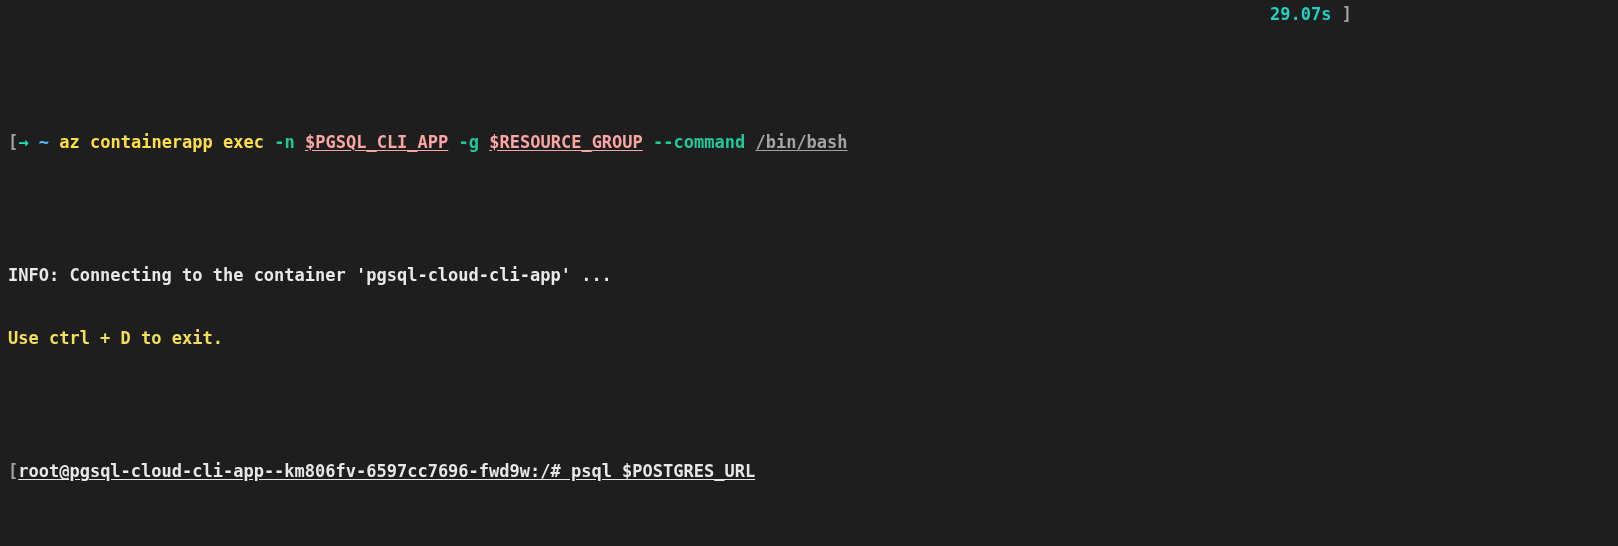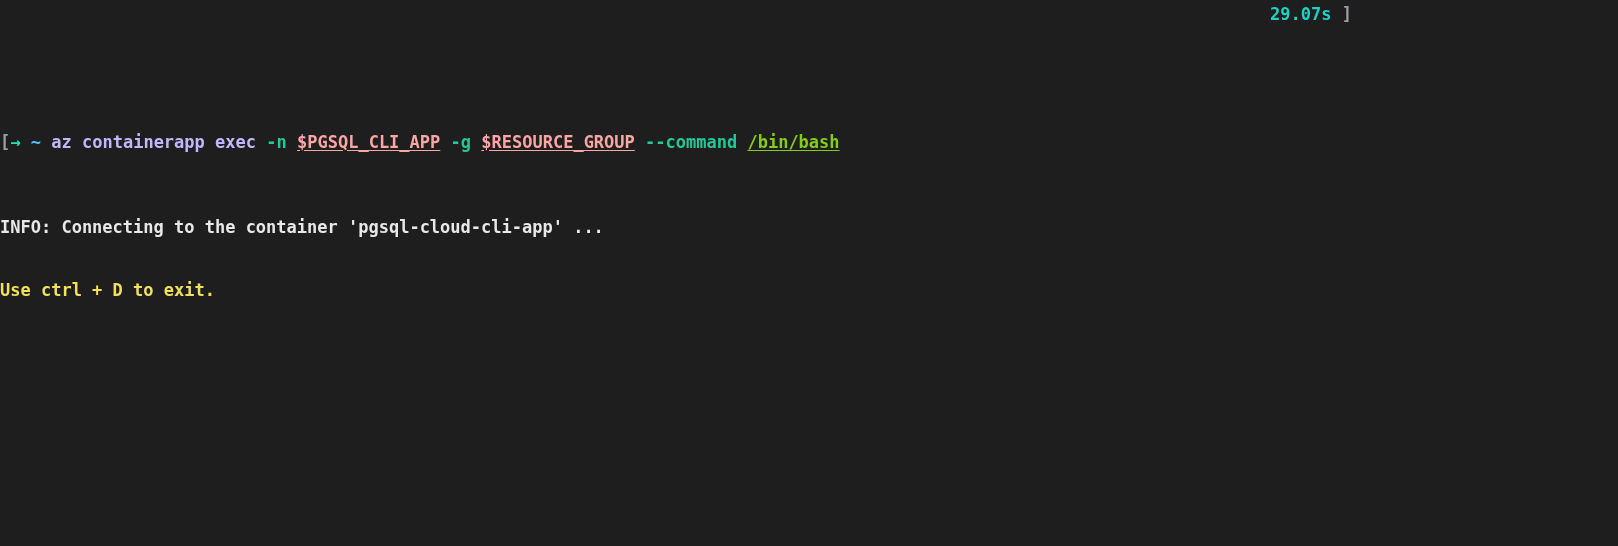--- a/index.html
+++ b/index.html
@@ -9,52 +9,53 @@
     color: #e8e8e8;
     font-family: "Menlo", "Consolas", "DejaVu Sans Mono", monospace;
     font-size: 17px;
     line-height: 1.25;
     font-weight: 600;
   }
   .terminal {
     width: 1358px;
     height: 546px;
     box-sizing: border-box;
-    padding: 4px 0;
+    padding: 4px 8px;
     background: #1e1e1e;
     white-space: pre;
     position: relative;
     overflow: hidden;
   }
   .line { white-space: pre; }
   .bracket { color: #9aa0a6; }
   .arrow { color: #20e3b2; }
   .tilde { color: #4fc1ff; }
-  .cmd { color: #c4b5fd; }
+  .cmd { color: #fde047; }
   .flag { color: #20c997; }
   .var { color: #fca5a5; }
-  .path { color: #84cc16; margin-top: 8px; }
+  .path { color: #a3a3a3; margin-top: 8px; }
   .yellow { color: #f1e05a; }
-  .white { color: #e8e8e8; }
+  .white { color: #e8e8e8; margin-top: 48px; }
   .underline { text-decoration: underline; text-underline-offset: 2px; }
   .timer { color: #20d0c4; position: absolute; top: 4px; right: 6px; }
 </style>
 </head>
 <body>
 
 <div class="terminal">
 
   <div class="timer"><span>29.07s</span> <span class="bracket">]</span></div>
 
   
   <div class="line"><span class="bracket">[</span><span class="arrow">→</span> <span class="tilde">~</span> <span class="cmd">az</span> <span class="cmd">containerapp</span> <span class="cmd">exec</span> <span class="flag">-n</span> <span class="var underline">$PGSQL_CLI_APP</span> <span class="flag">-g</span> <span class="var underline">$RESOURCE_GROUP</span> <span class="flag">--command</span> <span class="path underline">/bin/bash</span></div>
 
   <div class="line white">INFO: Connecting to the container 'pgsql-cloud-cli-app' ...</div>
   <div class="line yellow">Use ctrl + D to exit.</div>
 
+  <div class="line white"><span class="bracket">[</span><span class="underline">root@pgsql-cloud-cli-app--km806fv-6597cc7696-fwd9w:/# psql $POSTGRES_URL</span></div>
 
   
   
   <div class="line"></div>
 
   
 
   
   
   

